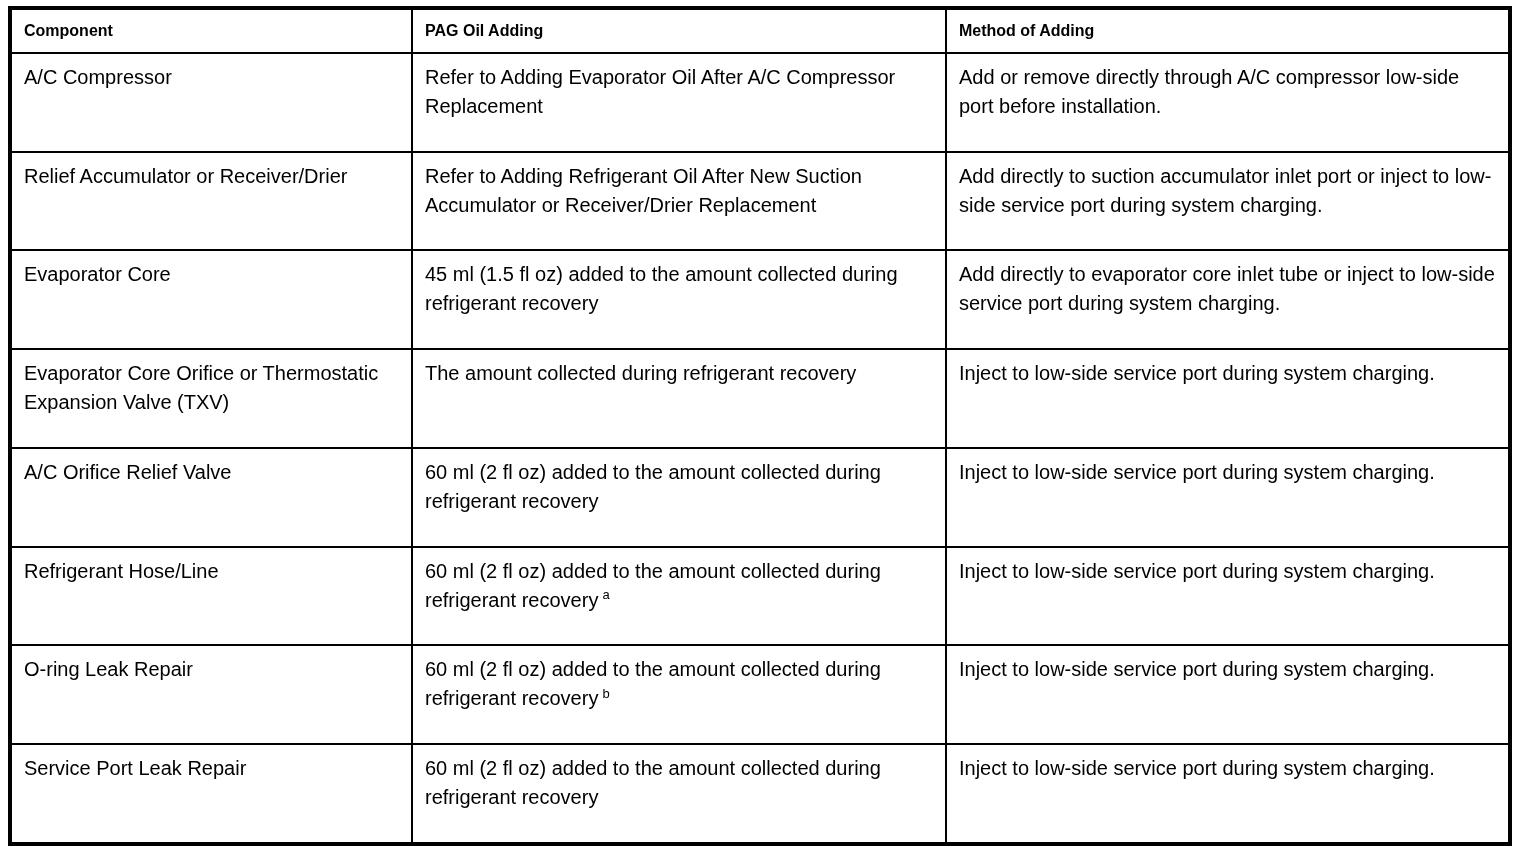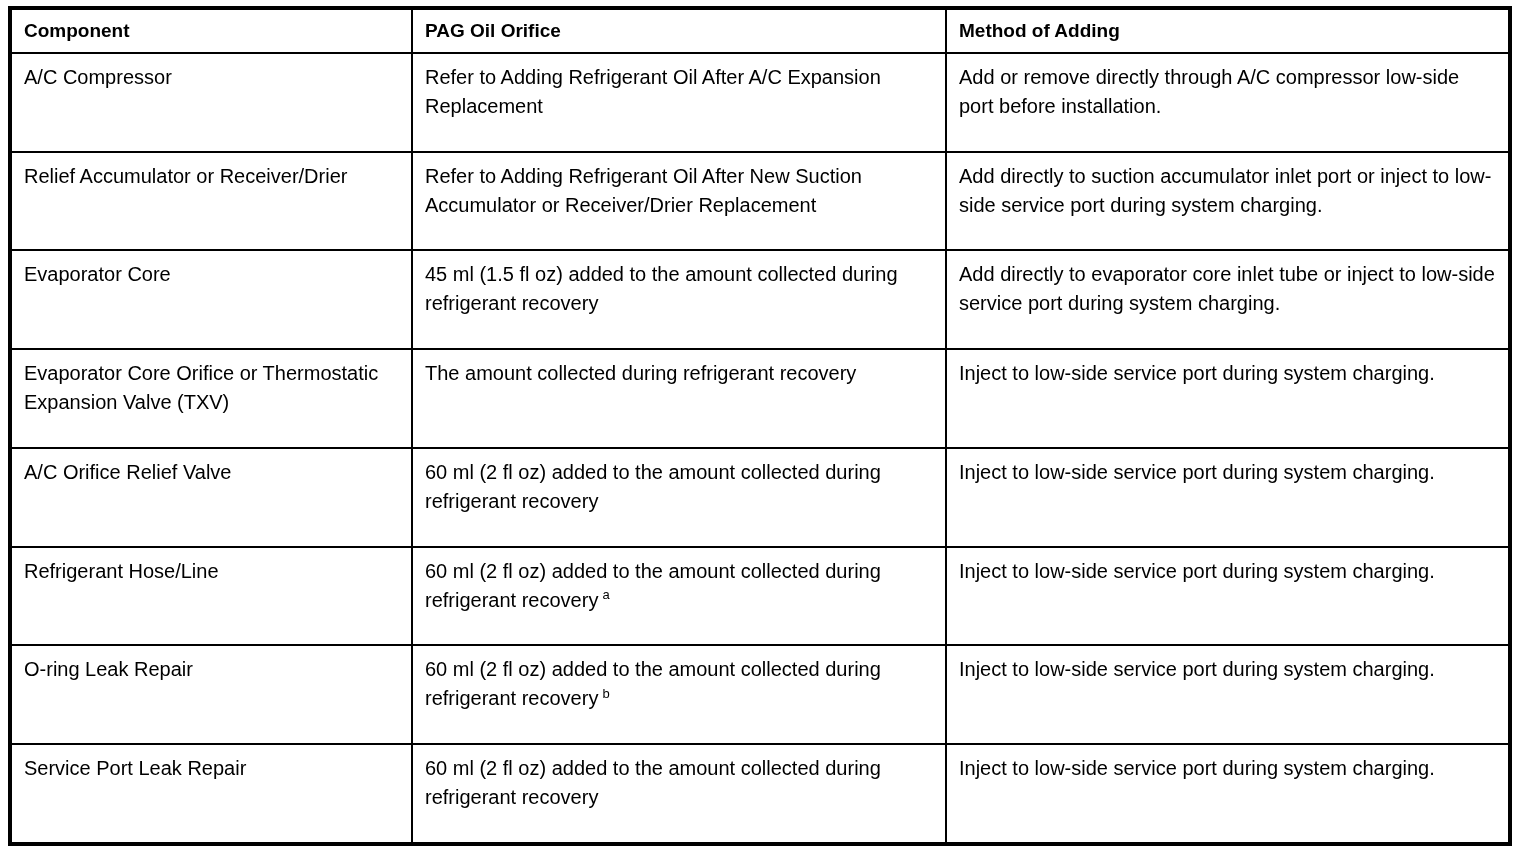--- a/index.html
+++ b/index.html
@@ -28,21 +28,21 @@
     table-layout: fixed;
   }
   table.pag-table th,
   table.pag-table td {
     border: 2px solid #000000;
     text-align: left;
     box-sizing: border-box;
   }
   table.pag-table th {
     font-weight: bold;
-    font-size: 19px;
+    font-size: 16px;
     line-height: 24px;
     padding: 9px 12px;
     height: 44px;
     vertical-align: middle;
     white-space: nowrap;
     overflow: hidden;
   }
   table.pag-table td {
     font-size: 20px;
     line-height: 29px;
@@ -61,28 +61,28 @@
 <div class="page">
   <table class="pag-table">
     <colgroup>
       <col style="width:26.8%">
       <col style="width:35.6%">
       <col style="width:37.6%">
     </colgroup>
     <thead>
       <tr>
         <th>Component</th>
-        <th>PAG Oil Orifice</th>
+        <th>PAG Oil Adding</th>
         <th>Method of Adding</th>
       </tr>
     </thead>
     <tbody>
       <tr>
         <td>A/C Compressor</td>
-        <td><span>Refer to Adding Refrigerant Oil After A/C Expansion Replacement</span><sup class="footnote"></sup></td>
+        <td><span>Refer to Adding Evaporator Oil After A/C Compressor Replacement</span><sup class="footnote"></sup></td>
         <td>Add or remove directly through A/C compressor low-side port before installation.</td>
       </tr>
       <tr>
         <td>Relief Accumulator or Receiver/Drier</td>
         <td><span>Refer to Adding Refrigerant Oil After New Suction Accumulator or Receiver/Drier Replacement</span><sup class="footnote"></sup></td>
         <td>Add directly to suction accumulator inlet port or inject to low-side service port during system charging.</td>
       </tr>
       <tr>
         <td>Evaporator Core</td>
         <td><span>45 ml (1.5 fl oz) added to the amount collected during refrigerant recovery</span><sup class="footnote"></sup></td>

